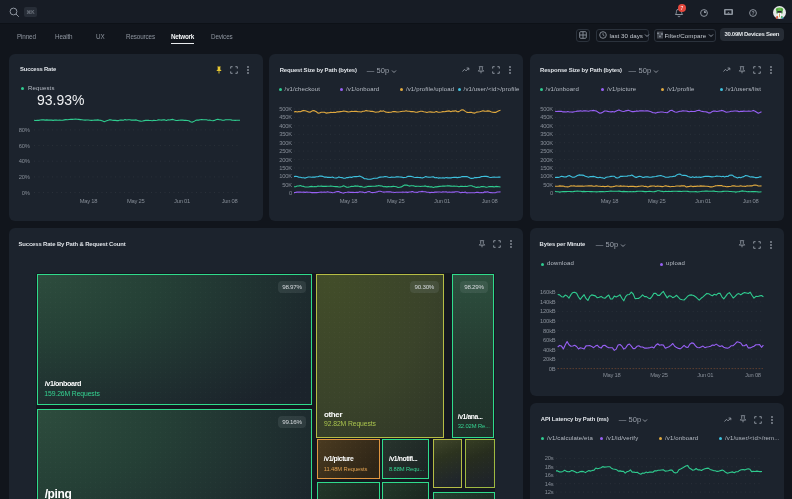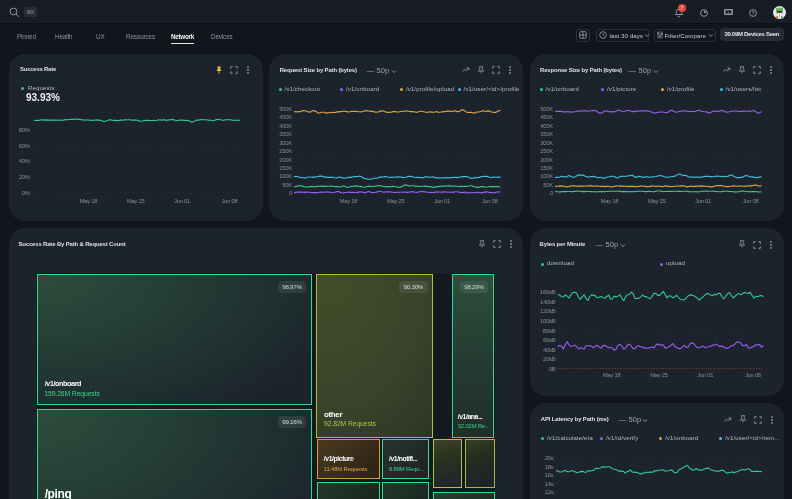--- a/index.html
+++ b/index.html
@@ -1,15 +1,15 @@
 <!DOCTYPE html>
 <html><head><meta charset="utf-8"><style>
 *{margin:0;padding:0;box-sizing:border-box}
 body{width:792px;height:499px;background:#11151c;font-family:"Liberation Sans",sans-serif;position:relative;overflow:hidden}
-.card{position:absolute;background:#1c232d;border-radius:16px}
+.card{position:absolute;background:#1c232d;border-radius:6px}
 .title{position:absolute;font-size:5.9px;font-weight:bold;color:#dde1e6;letter-spacing:-0.12px;white-space:pre}
 .leg{position:absolute;font-size:6px;color:#b6bcc5;letter-spacing:0.15px;white-space:pre}
 .p50{position:absolute;font-size:7.5px;color:#9aa1ab;letter-spacing:0.1px;white-space:pre}
 .badge{position:absolute;background:rgba(158,168,172,.14);border-radius:4px;font-size:6.2px;letter-spacing:-0.25px;color:#d6dade;padding:3px 4.5px;line-height:1}
 .cname{position:absolute;font-weight:bold;color:#fdfefe;letter-spacing:-0.4px;white-space:pre}
 .cval{position:absolute;letter-spacing:-0.1px;white-space:pre}
 .tab{position:absolute;top:33px;font-size:6.3px;color:#8f96a0;letter-spacing:-0.12px}
 svg{position:absolute;left:0;top:0;display:block}
 svg text{font-family:"Liberation Sans",sans-serif}
 </style></head><body>
@@ -115,21 +115,21 @@
       <svg width="2" height="8" viewBox="0 0 2 8" style="">
         <g fill="#8d949e">
           <circle cx="1" cy="1" r="0.9"></circle>
           <circle cx="1" cy="4" r="0.9"></circle>
           <circle cx="1" cy="7" r="0.9"></circle>
         </g>
       </svg>
     </div>
 <span style="position:absolute;left:12px;top:33px;width:3px;height:3px;border-radius:50%;background:#2fcb8f"></span>
 <span class="leg" style="left:19px;top:30.5px">Requests</span>
-<div style="position:absolute;left:17px;top:37.5px;font-size:10px;font-weight:bold;color:#eef0f2">93.93%</div>
+<div style="position:absolute;left:28px;top:37.5px;font-size:14px;font-weight:normal;color:#eef0f2">93.93%</div>
 <svg width="254" height="167" viewBox="0 0 254 167">
       <line x1="25" y1="75.9" x2="231" y2="75.9" stroke="#2a313a" stroke-width="1" stroke-dasharray="1 3.5"></line>
       <line x1="25" y1="91.6" x2="231" y2="91.6" stroke="#2a313a" stroke-width="1" stroke-dasharray="1 3.5"></line>
       <line x1="25" y1="107.2" x2="231" y2="107.2" stroke="#2a313a" stroke-width="1" stroke-dasharray="1 3.5"></line>
       <line x1="25" y1="122.9" x2="231" y2="122.9" stroke="#2a313a" stroke-width="1" stroke-dasharray="1 3.5"></line>
       <line x1="25" y1="138.5" x2="231" y2="138.5" stroke="#2a313a" stroke-width="1" stroke-dasharray="1 3.5"></line>
       <text x="20.7" y="77.9" text-anchor="end" font-size="5.8" letter-spacing="-0.2" fill="#868d97">80%</text>
       <text x="20.7" y="93.6" text-anchor="end" font-size="5.8" letter-spacing="-0.2" fill="#868d97">60%</text>
       <text x="20.7" y="109.2" text-anchor="end" font-size="5.8" letter-spacing="-0.2" fill="#868d97">40%</text>
       <text x="20.7" y="124.9" text-anchor="end" font-size="5.8" letter-spacing="-0.2" fill="#868d97">20%</text>
@@ -331,21 +331,21 @@
 <div style="position:absolute;left:26.8px;top:44.8px;width:459.5px;height:226.2px;background:#14181f;border-radius:2px"></div>
 <div style="position:absolute;left:28px;top:45.5px;width:274.7px;height:131.5px;border:1.3px solid #2fdb8c;background:radial-gradient(circle,rgba(255,255,255,0.025) 0.7px,transparent 0.8px) 0 0/5px 5px,radial-gradient(140% 155% at 0% 0%,#2d4c3d 0%,#254036 32%,#1b232b 85%)">
       <span class="badge" style="right:4.5px;top:6px">98.97%</span>
       <span class="cname" style="left:6.7px;top:104px;font-size:7.2px">/v1/onboard</span>
       <span class="cval" style="left:6.3px;top:115px;font-size:6.8px;color:#35d392">159.26M Requests</span>
     </div>
 <div style="position:absolute;left:28px;top:181px;width:274.7px;height:158px;border:1.3px solid #2fdb8c;background:radial-gradient(circle,rgba(255,255,255,0.025) 0.7px,transparent 0.8px) 0 0/5px 5px,radial-gradient(140% 155% at 0% 0%,#2d4c3d 0%,#254036 32%,#1b232b 85%)">
       <span class="badge" style="right:4.5px;top:6px">99.16%</span>
       <span class="cname" style="left:6.7px;top:76.5px;font-size:12px">/ping</span>
     </div>
-<div style="position:absolute;left:307.1px;top:45.5px;width:117px;height:164px;border:1.3px solid #b5bd45;background:radial-gradient(circle,rgba(255,255,255,0.025) 0.7px,transparent 0.8px) 0 0/5px 5px,radial-gradient(165% 165% at 10% 0%,#424d29 0%,#3a432a 48%,#272d24 100%)">
+<div style="position:absolute;left:307.1px;top:45.5px;width:128px;height:164px;border:1.3px solid #b5bd45;background:radial-gradient(circle,rgba(255,255,255,0.025) 0.7px,transparent 0.8px) 0 0/5px 5px,radial-gradient(165% 165% at 10% 0%,#424d29 0%,#3a432a 48%,#272d24 100%)">
       <span class="badge" style="right:4.5px;top:6px">90.30%</span>
       <span class="cname" style="left:7px;top:135px;font-size:8px">other</span>
       <span class="cval" style="left:7px;top:145.5px;font-size:6.8px;color:#a8c24d">92.82M Requests</span>
     </div>
 <div style="position:absolute;left:443.2px;top:45.5px;width:41.5px;height:164px;border:1.3px solid #2fdb8c;background:radial-gradient(circle,rgba(255,255,255,0.025) 0.7px,transparent 0.8px) 0 0/5px 5px,linear-gradient(180deg,#2d4f3e 0%,#243a30 55%,#1f2f28 100%)">
       <span class="badge" style="right:4.5px;top:6px">98.29%</span>
       <span class="cname" style="left:4.5px;top:138px;font-size:6.8px">/v1/ana...</span>
       <span class="cval" style="left:4.5px;top:148px;font-size:5.8px;color:#35d392">32.02M Re...</span>
     </div>
 <div style="position:absolute;left:307.8px;top:211px;width:63.2px;height:40.4px;border:1.3px solid #e09640;background:radial-gradient(circle,rgba(255,255,255,0.025) 0.7px,transparent 0.8px) 0 0/5px 5px,linear-gradient(135deg,#4a3a20 0%,#2e2517 85%)">

